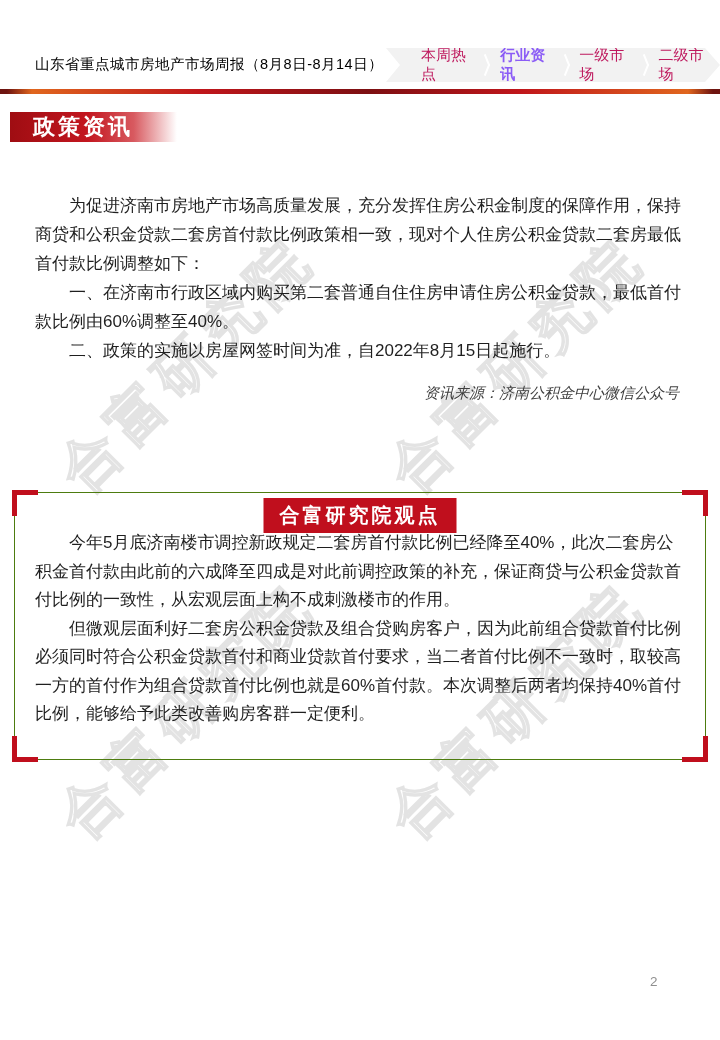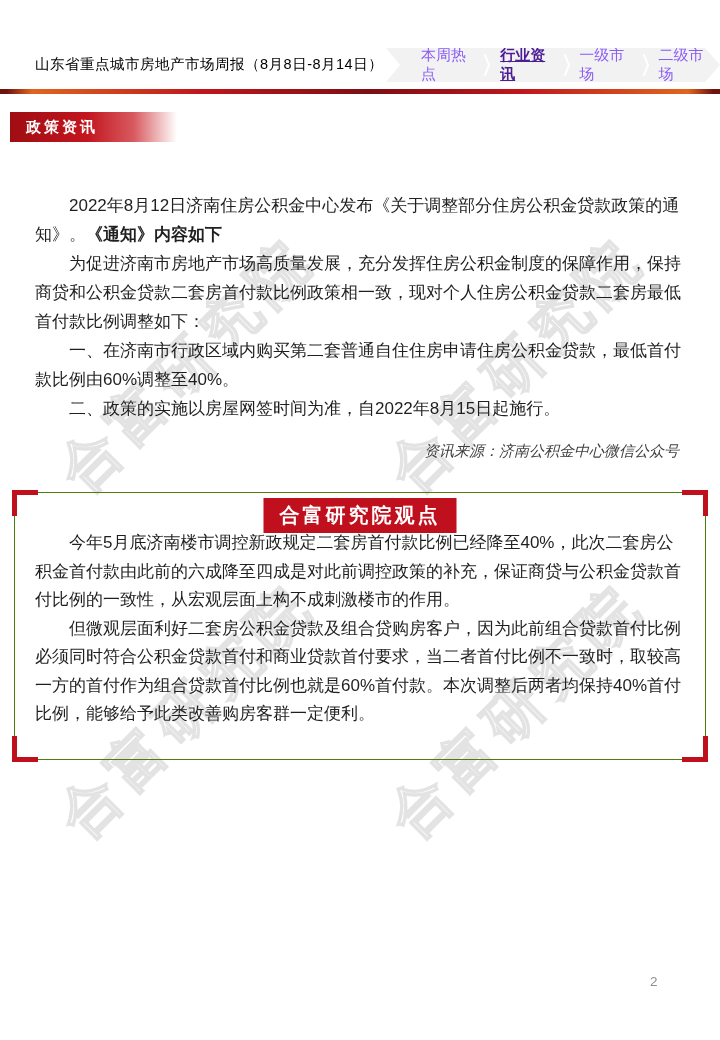--- a/index.html
+++ b/index.html
@@ -19,35 +19,35 @@
 
   .content { position: absolute; inset: 0; z-index: 1; }
 
   
   .report-title { position: absolute; left: 35px; top: 55px; font-size: 14.5px;
                   color: #000000; letter-spacing: 0.5px; }
   .nav-band { position: absolute; left: 386px; top: 48px; width: 334px; height: 34px;
               background: #f2f2f2; display: flex; align-items: center;
               padding-left: 26px; gap: 0;
               clip-path: polygon(0 0, calc(100% - 15px) 0, 100% 50%, calc(100% - 15px) 100%, 0 100%, 14px 50%); }
-  .nav-item { font-size: 15px; color: #8b5cf6; padding: 0 9px; cursor: default; }
-  .nav-item.active { color: #4c1d95; font-weight: bold; text-decoration: underline; }
+  .nav-item { font-size: 15px; color: #be185d; padding: 0 9px; cursor: default; }
+  .nav-item.active { color: #8b5cf6; font-weight: bold; }
   .nav-sep { position: relative; width: 10px; height: 22px; }
   .nav-sep::before, .nav-sep::after { content: ""; position: absolute; left: 4px; width: 2px;
               height: 12px; background: #ffffff; }
   .nav-sep::before { top: 0; transform: rotate(-22deg); }
   .nav-sep::after { bottom: 0; transform: rotate(22deg); }
 
   .gradient-rule { position: absolute; left: 0; top: 89px; width: 720px; height: 5px;
     background: linear-gradient(90deg, #6e1410 0px, #6e1410 7px, #e0661e 32px,
       #c0161b 200px, #7c0f12 368px, #c0161b 520px, #e0661e 688px, #6e1410 713px, #6e1410 100%); }
 
   
   .section-banner { position: absolute; left: 10px; top: 112px; width: 172px; height: 30px;
-    line-height: 30px; padding-left: 16px; color: #fff; font-weight: bold; font-size: 15px;
+    line-height: 30px; padding-left: 23px; color: #fff; font-weight: bold; font-size: 22px;
     letter-spacing: 3px;
     background: linear-gradient(90deg, #9f0d12 0%, #c3161f 45%, #d85a60 72%, rgba(255,255,255,0) 97%); }
 
   
   .headline { position: absolute; left: 0; top: 155px; width: 720px; text-align: center;
     color: #c3141e; font-size: 19px; font-weight: bold; letter-spacing: 0.5px; }
   .article { position: absolute; left: 35px; top: 191px; width: 650px;
     font-size: 17px; line-height: 29px; color: #1f1f1f; }
   .article p { margin: 0; text-indent: 2em; }
   .article .bold { font-weight: bold; }
@@ -95,21 +95,20 @@
       <span class="nav-sep"></span>
       <span class="nav-item">二级市场</span>
     </div>
 
     <div class="gradient-rule"></div>
 
     <div class="section-banner">政策资讯</div>
 
 
     <div class="article">
-      <p><span>2022年8月12日济南住房公积金中心发布《关于调整部分住房公积金贷款政策的通知》。</span><span class="bold">《通知》内容如下</span></p>
       <p>为促进济南市房地产市场高质量发展，充分发挥住房公积金制度的保障作用，保持商贷和公积金贷款二套房首付款比例政策相一致，现对个人住房公积金贷款二套房最低首付款比例调整如下：</p>
       <p>一、在济南市行政区域内购买第二套普通自住住房申请住房公积金贷款，最低首付款比例由60%调整至40%。</p>
       <p>二、政策的实施以房屋网签时间为准，自2022年8月15日起施行。</p>
       <p class="source-line">资讯来源：济南公积金中心微信公众号</p>
     </div>
 
     <div class="opinion">
       <div class="opinion-badge">合富研究院观点</div>
       <div class="opinion-box">
         <div class="corner tl"></div>

